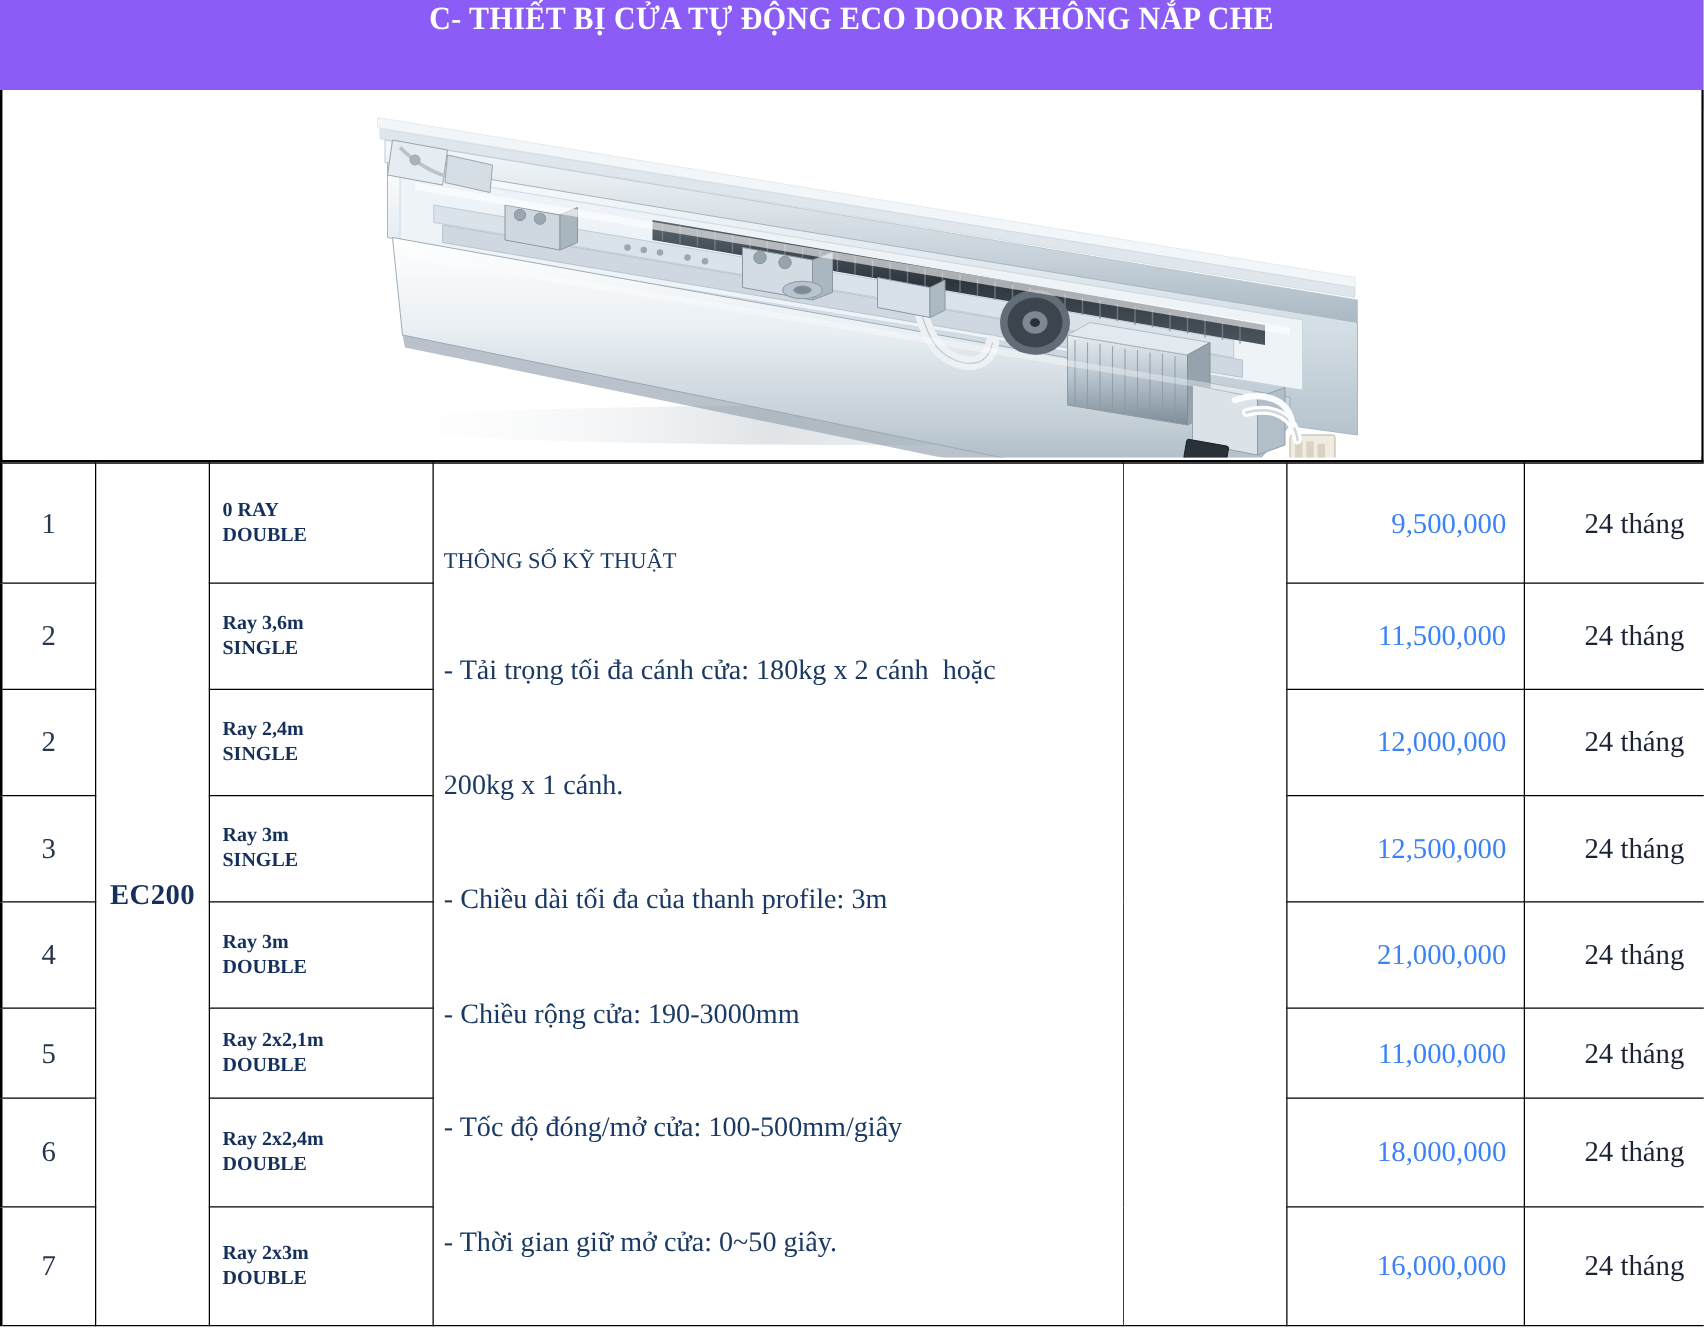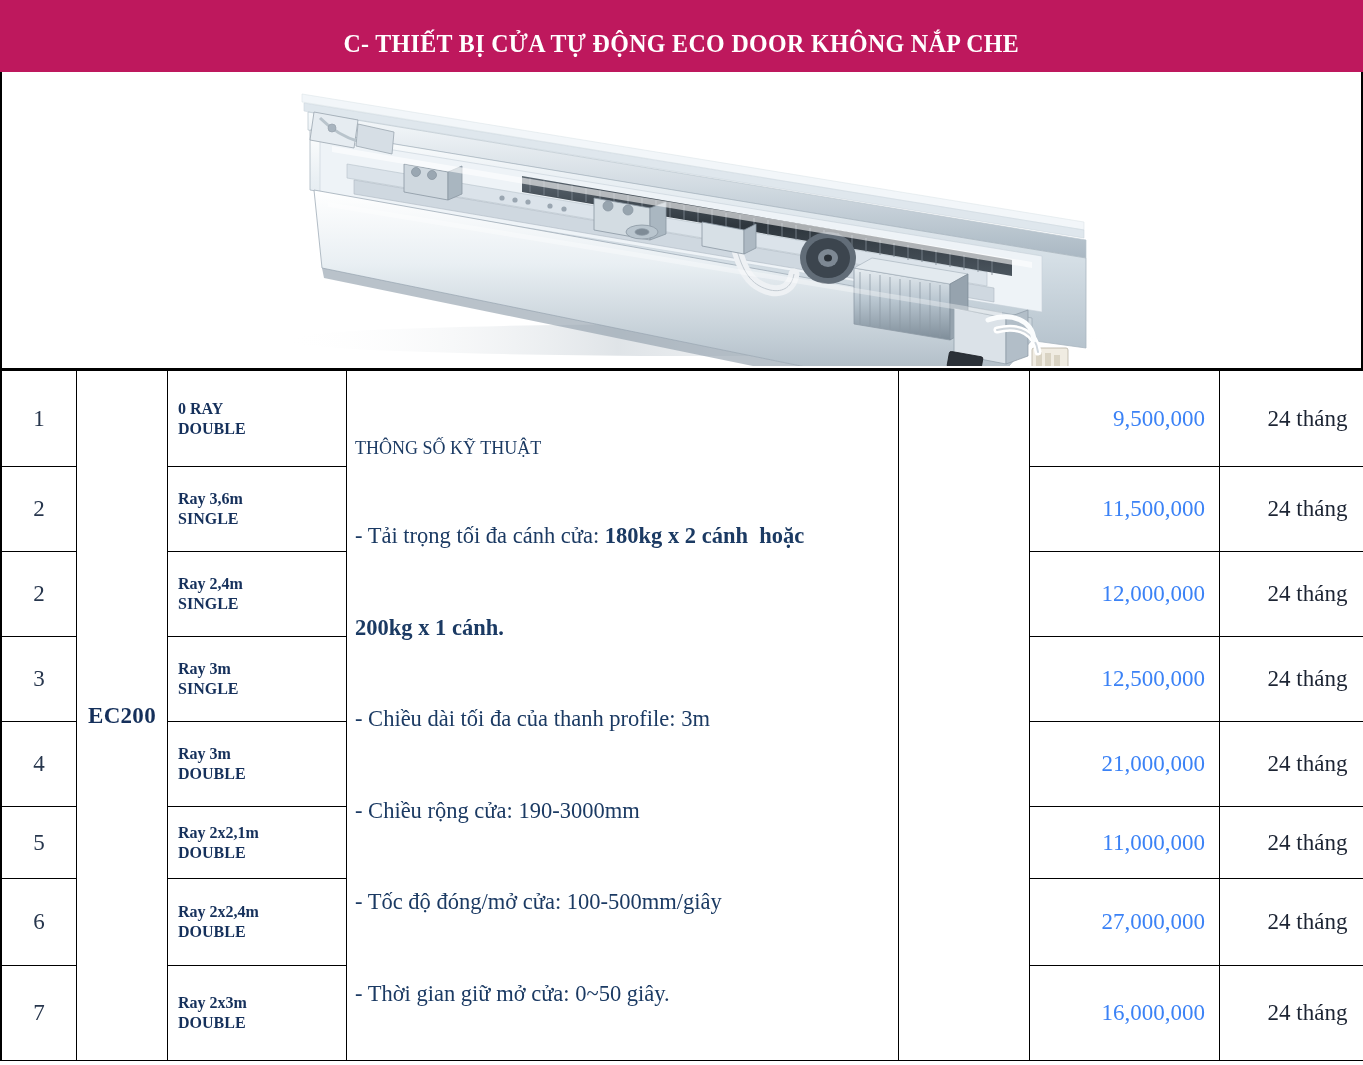--- a/index.html
+++ b/index.html
@@ -19,23 +19,23 @@
     height: 1065px;
     box-sizing: border-box;
   }
 
   
   .banner {
     position: absolute;
     left: 0; top: 0;
     width: 1363px;
     height: 88px;
-    background: #be185d;
+    background: #8b5cf6;
     display: flex;
-    align-items: center;
+    align-items: flex-start;
     justify-content: center;
     box-sizing: border-box;
   }
   .banner-title {
     color: #ffffff;
     font-family: "Liberation Serif", "DejaVu Serif", serif;
     font-weight: bold;
     font-size: 26px;
     letter-spacing: 0.4px;
     text-align: center;
@@ -133,23 +133,23 @@
     position: absolute;
     left: 8px;
     top: 4px;
     width: 540px;
     font-size: 22.5px;
     line-height: 1.355;
     color: #1b3a63;
     white-space: pre-wrap;
   }
   .spec-line { display: block; }
-  .spec-line.b { font-weight: bold; }
+  .spec-line.b { font-weight: normal; }
   .spec-head { display: block; font-size: 18px; font-family: Liberation Serif, serif; }
-  .inline-b { font-weight: bold; margin-top: 22px; }
+  .inline-b { font-weight: normal; margin-top: 22px; }
 </style>
 </head>
 <body>
 
 <div class="page">
 
   <div class="banner">
     <div class="banner-title">C- THIẾT BỊ CỬA TỰ ĐỘNG ECO DOOR KHÔNG NẮP CHE</div>
   </div>
 
@@ -423,21 +423,21 @@
         <td class="c-price">11,000,000</td>
         <td class="c-warranty outer-r">24 tháng</td>
       </tr>
 
       <tr style="height:87px">
         <td class="c-no outer-l">6</td>
         <td class="c-variant">
           <span>Ray 2x2,4m</span><br>
           <span>DOUBLE</span>
         </td>
-        <td class="c-price">27,000,000</td>
+        <td class="c-price">18,000,000</td>
         <td class="c-warranty outer-r">24 tháng</td>
       </tr>
 
       <tr style="height:95px">
         <td class="c-no outer-l">7</td>
         <td class="c-variant">
           <span>Ray 2x3m</span><br>
           <span>DOUBLE</span>
         </td>
         <td class="c-price">16,000,000</td>

